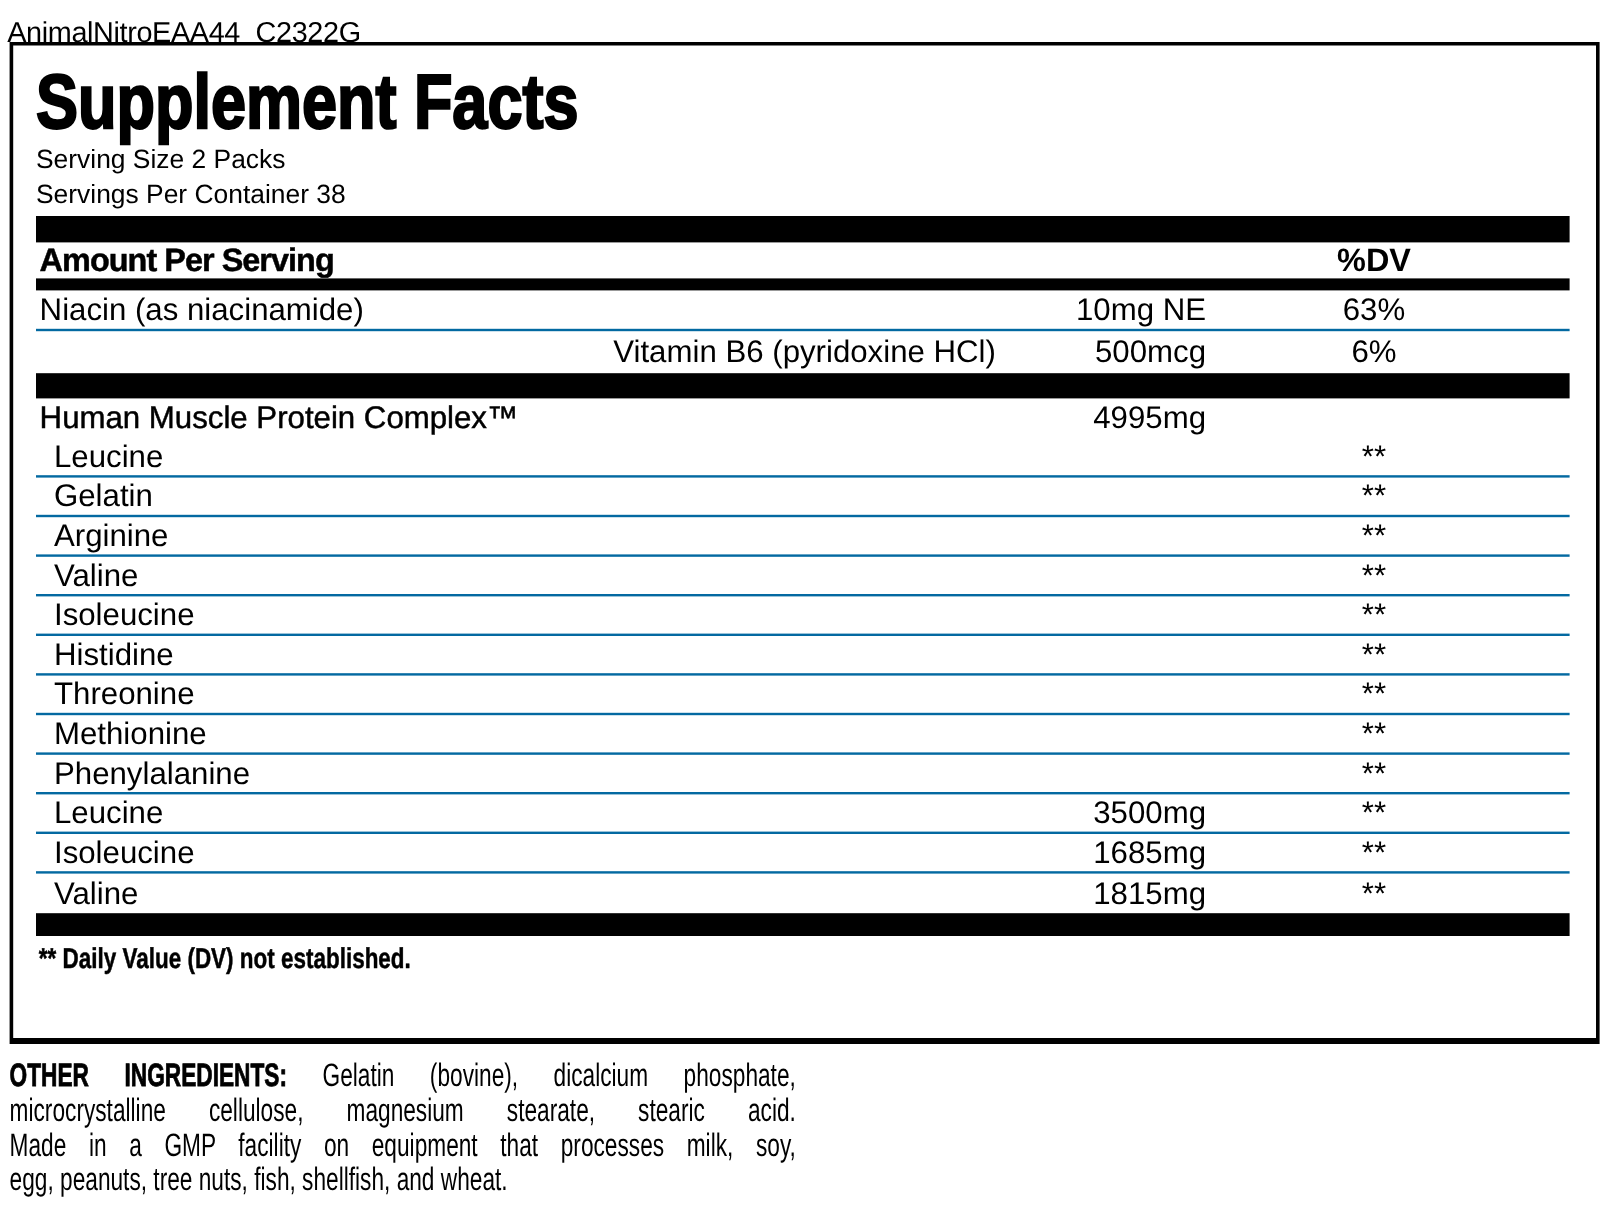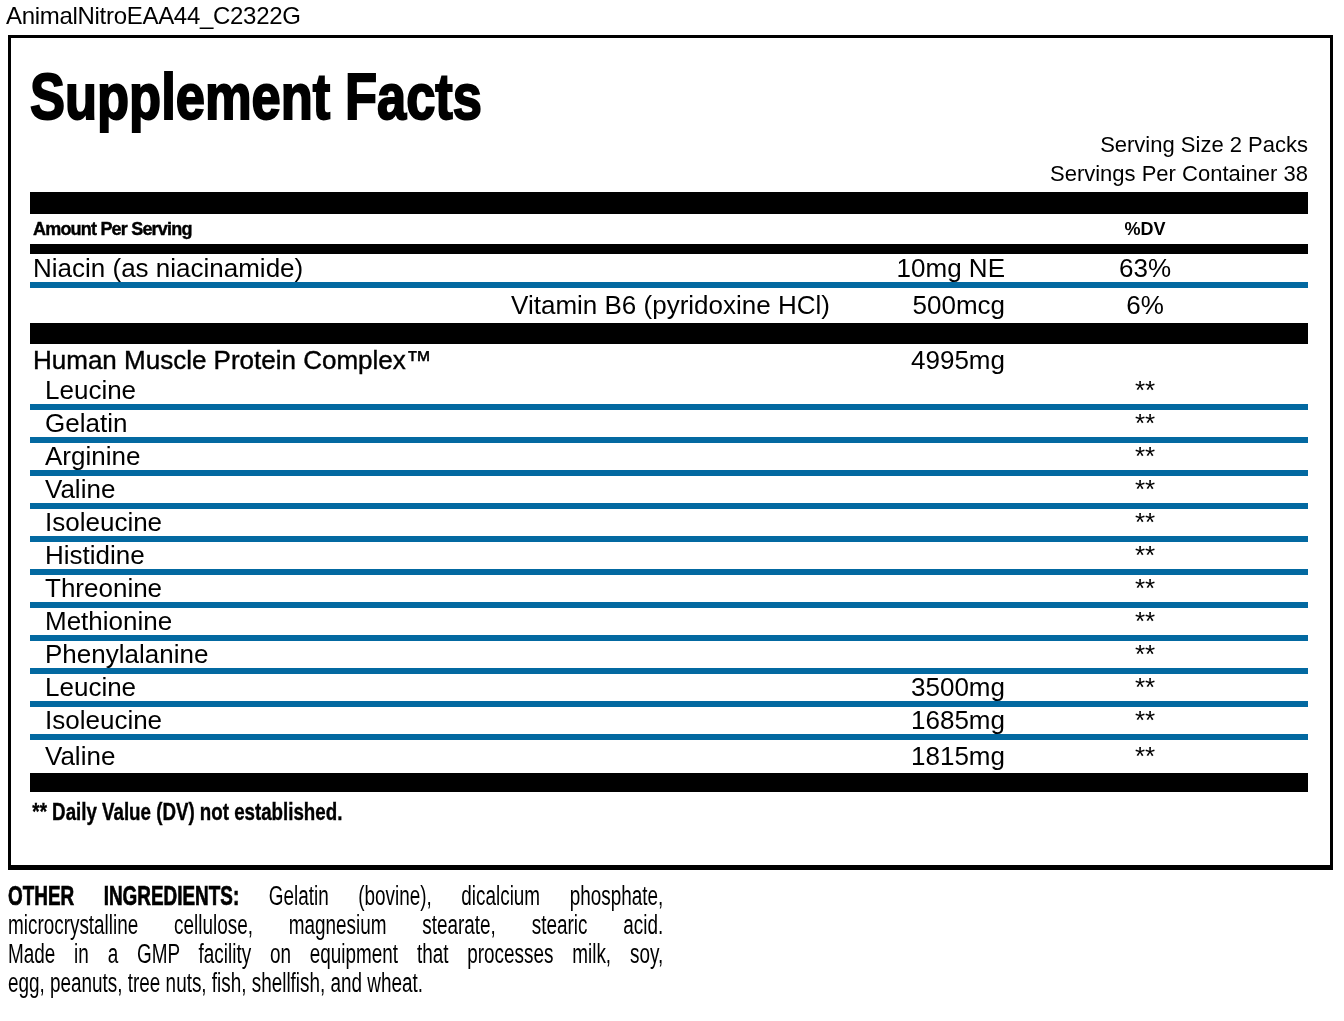--- a/index.html
+++ b/index.html
@@ -2,54 +2,54 @@
 <html><head>
 <meta charset="utf-8">
 <style>
   html,body{margin:0;padding:0;}
   body{
     width:1344px;height:1021px;position:relative;background:#ffffff;
     font-family:"Liberation Sans", sans-serif;color:#000;
     -webkit-font-smoothing:antialiased;overflow:hidden;
   }
   #doc-label{
-    position:absolute;left:6px;top:2px;font-size:24px;letter-spacing:-0.3px;white-space:nowrap;
+    position:absolute;left:6px;top:14px;font-size:24px;letter-spacing:-0.3px;white-space:nowrap;
   }
   .panel{
     position:absolute;left:8px;top:35px;width:1325px;height:835px;
     box-sizing:border-box;border:3px solid #000;border-bottom-width:5px;
-    padding:16px 22px 0 19px;background:#fff;
+    padding:4px 22px 0 19px;background:#fff;
   }
   .title{
     font-size:64px;font-weight:bold;line-height:62px;margin-top:12px;white-space:nowrap;
     -webkit-text-stroke:2px #000;transform:scaleX(0.82);transform-origin:0 50%;
   }
-  .serv{font-size:22px;line-height:29px;margin-top:2px;text-align:right;}
+  .serv{font-size:22px;line-height:29px;margin-top:2px;}
   .serv div{white-space:nowrap;}
   .bar{background:#000;width:100%;}
   .bar.b1{height:22px;margin-top:4px;}
   .bar.b2{height:10px;}
   .bar.b3{height:21px;}
   .bar.b4{height:19px;}
   .head-row{
     position:relative;height:30px;display:flex;align-items:center;
-    font-size:18px;font-weight:bold;
+    font-size:27px;font-weight:bold;
   }
   .head-left{letter-spacing:-0.8px;-webkit-text-stroke:0.4px #000;padding-left:3px;white-space:nowrap;}
   .dv-col{
     position:absolute;right:88px;width:150px;top:0;height:100%;
     display:flex;align-items:center;justify-content:center;
   }
   .trow{
     position:relative;height:33px;display:flex;align-items:center;
     font-size:26px;padding-left:3px;box-sizing:border-box;
   }
   .trow.r1{height:34px;}
   .trow.r2{height:35px;justify-content:center;}
-  .trow.rule{border-bottom:6px solid #0369a1;}
+  .trow.rule{border-bottom:2px solid #0369a1;}
   .trow.indent{padding-left:15px;}
   .trow .nname{white-space:nowrap;}
   .trow.bhead .nname{font-weight:normal;-webkit-text-stroke:0.4px #000;}
   .amt{
     position:absolute;right:303px;top:0;height:100%;
     display:flex;align-items:center;white-space:nowrap;margin-left:24px;
   }
   .footnote{
     margin-top:6px;font-size:24px;font-weight:bold;white-space:nowrap;
     -webkit-text-stroke:0.4px #000;padding-left:3px;

